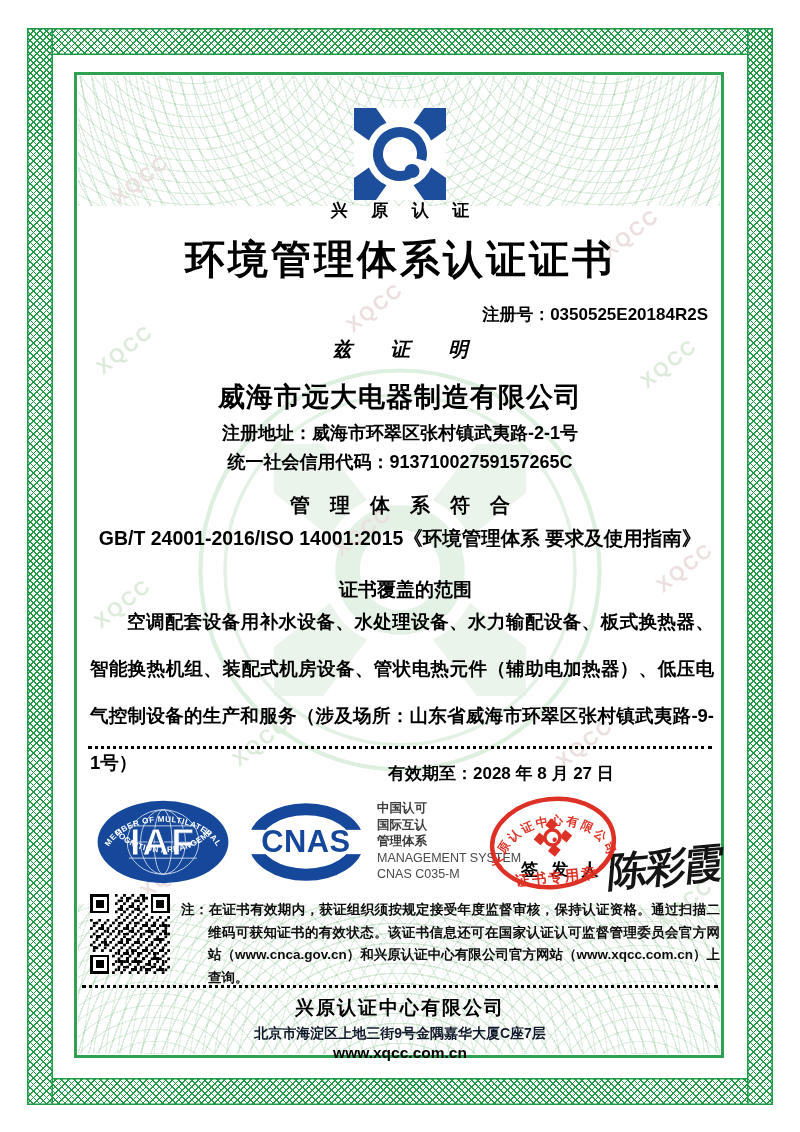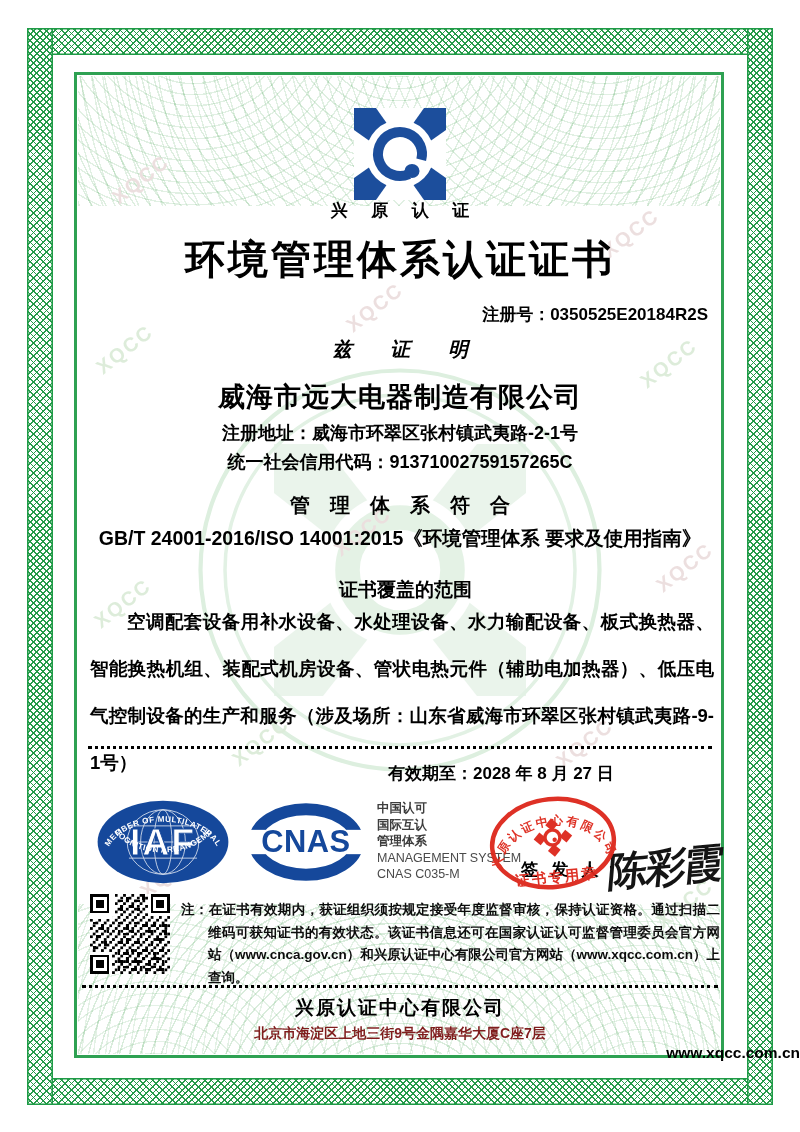--- a/index.html
+++ b/index.html
@@ -60,22 +60,22 @@
   .accr-info{top:800px;left:377px;font-size:12.5px;line-height:16.5px;color:#3d3d3d;font-weight:bold;}
   .accr-info .en{font-weight:normal;color:#4a4a4a;}
   .seal-box{top:794px;left:487px;width:132px;height:98px;z-index:3;opacity:.95;transform:rotate(-6deg);}
   .sign{top:858px;left:521px;z-index:2;font-size:17px;font-weight:bold;letter-spacing:.25em;}
   .sign-name{top:840px;left:608px;z-index:2;font-size:40px;font-weight:bold;
              transform:rotate(-5deg) skewX(-10deg);letter-spacing:-2px;color:#141414;}
   .qr-box{top:894px;left:90px;width:80px;height:80px;}
   .note{top:899px;left:181px;right:80px;font-size:13.5px;line-height:22.5px;font-weight:bold;
         text-align:justify;padding-left:2em;text-indent:-2em;color:#0c0c0c;}
   .footer-co{top:995px;font-size:19px;font-weight:bold;letter-spacing:2px;}
-  .footer-addr{top:1025px;font-size:14px;font-weight:bold;color:#7f1d1d;}
-  .footer-url{top:1044px;font-size:15.5px;font-weight:bold;text-align:right;}
+  .footer-addr{top:1025px;font-size:14px;font-weight:bold;color:#0f172a;}
+  .footer-url{top:1044px;font-size:15.5px;font-weight:bold;}
 </style>
 </head>
 <body>
 
 <div class="page">
 
   <div class="band band-top"></div>
   <div class="band band-bottom"></div>
   <div class="band band-left"></div>
   <div class="band band-right"></div>

